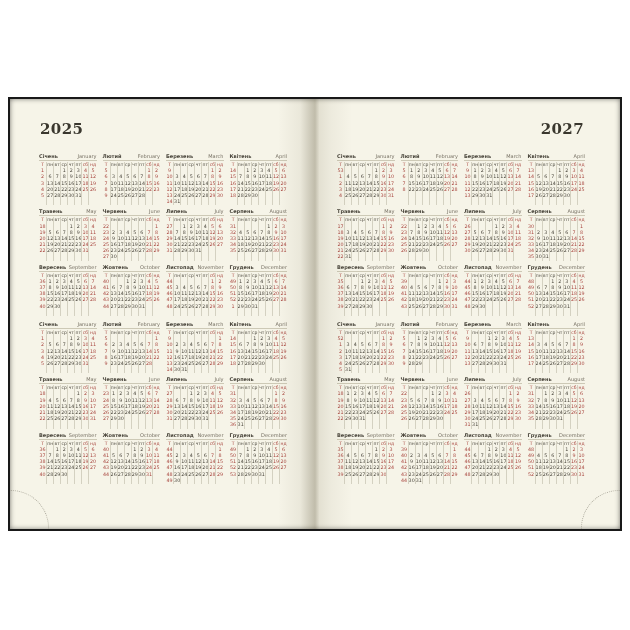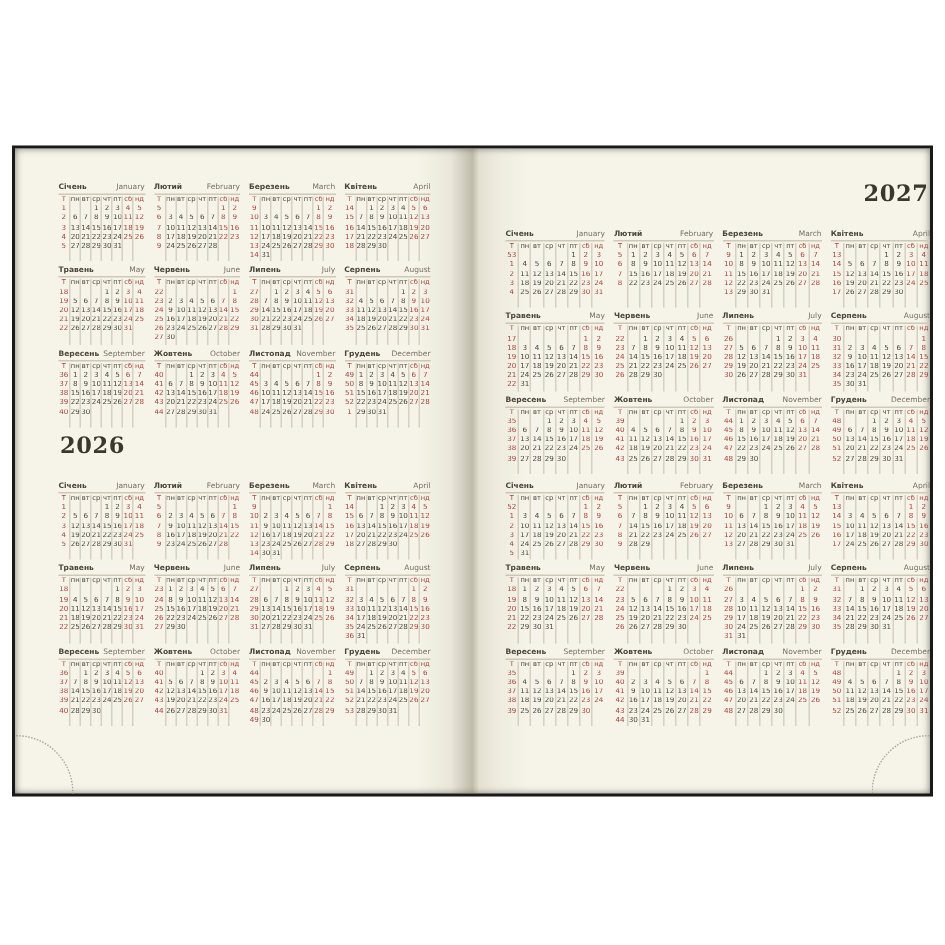--- a/index.html
+++ b/index.html
@@ -16,21 +16,21 @@
                    inset -3px 0 5px -2px rgba(0,0,0,.28),
                    inset 0 3px 5px -2px rgba(0,0,0,.22),
                    inset 0 -3px 5px -2px rgba(0,0,0,.22);}
   .gutter{position:absolute;top:0;bottom:0;left:44%;width:12%;pointer-events:none;
         background:linear-gradient(90deg, rgba(95,87,58,0) 0%, rgba(95,87,58,.08) 30%,
                    rgba(88,80,52,.30) 47%, rgba(88,80,52,.34) 50%,
                    rgba(120,112,82,.15) 56%, rgba(95,87,58,.06) 72%, rgba(95,87,58,0) 100%);}
   .pages{display:flex;width:100%;height:100%;}
   .page{width:50%;box-sizing:border-box;padding-top:22px;}
   .page.left{padding-left:29px;padding-right:28px;}
-  .page.right{padding-left:22px;}
+  .page.right{padding-left:22px;padding-right:35px;}
   .ytitle{font-family:"DejaVu Serif",serif;font-weight:600;font-size:15px;
           height:17px;line-height:17px;color:#3a372e;letter-spacing:.4px;margin:0 1px 14px 1px;}
   .page.right .ytitle{text-align:right;}
   .year+.year{margin-top:4px;}
   .ygrid{display:grid;grid-template-columns:repeat(4,1fr);column-gap:6px;row-gap:2px;}
   .mname{display:flex;justify-content:space-between;align-items:flex-end;height:7px;
          font-size:5px;line-height:6px;border-bottom:1px solid var(--rule);
          padding-bottom:1px;margin-bottom:1px;}
   .mname .uk{color:var(--ink);font-weight:bold;}
   .mname .en{color:var(--ink2);}
@@ -46,20 +46,21 @@
   .arc-r{right:-37px;bottom:-37px;}
 </style>
 </head>
 <body>
 
 <div class="canvas">
   <div class="book">
     <div class="pages" id="pages">
         <div class="page left">
           <section class="year">
+            <div class="ytitle">2025</div>
             <div class="ygrid">
               <div class="month">
                 <div class="mname">
                   <span class="uk">Січень</span>
                   <span class="en">January</span>
                 </div>
                 <div class="mg">
                   <span class="c h wk">Т</span>
                   <span class="c h">пн</span>
                   <span class="c h">вт</span>
@@ -818,21 +819,20 @@
                   <span class="c"></span>
                   <span class="c"></span>
                   <span class="c"></span>
                   <span class="c we"></span>
                   <span class="c we"></span>
                 </div>
               </div>
             </div>
           </section>
           <section class="year">
-            <div class="ytitle">2026</div>
             <div class="ygrid">
               <div class="month">
                 <div class="mname">
                   <span class="uk">Січень</span>
                   <span class="en">January</span>
                 </div>
                 <div class="mg">
                   <span class="c h wk">Т</span>
                   <span class="c h">пн</span>
                   <span class="c h">вт</span>

